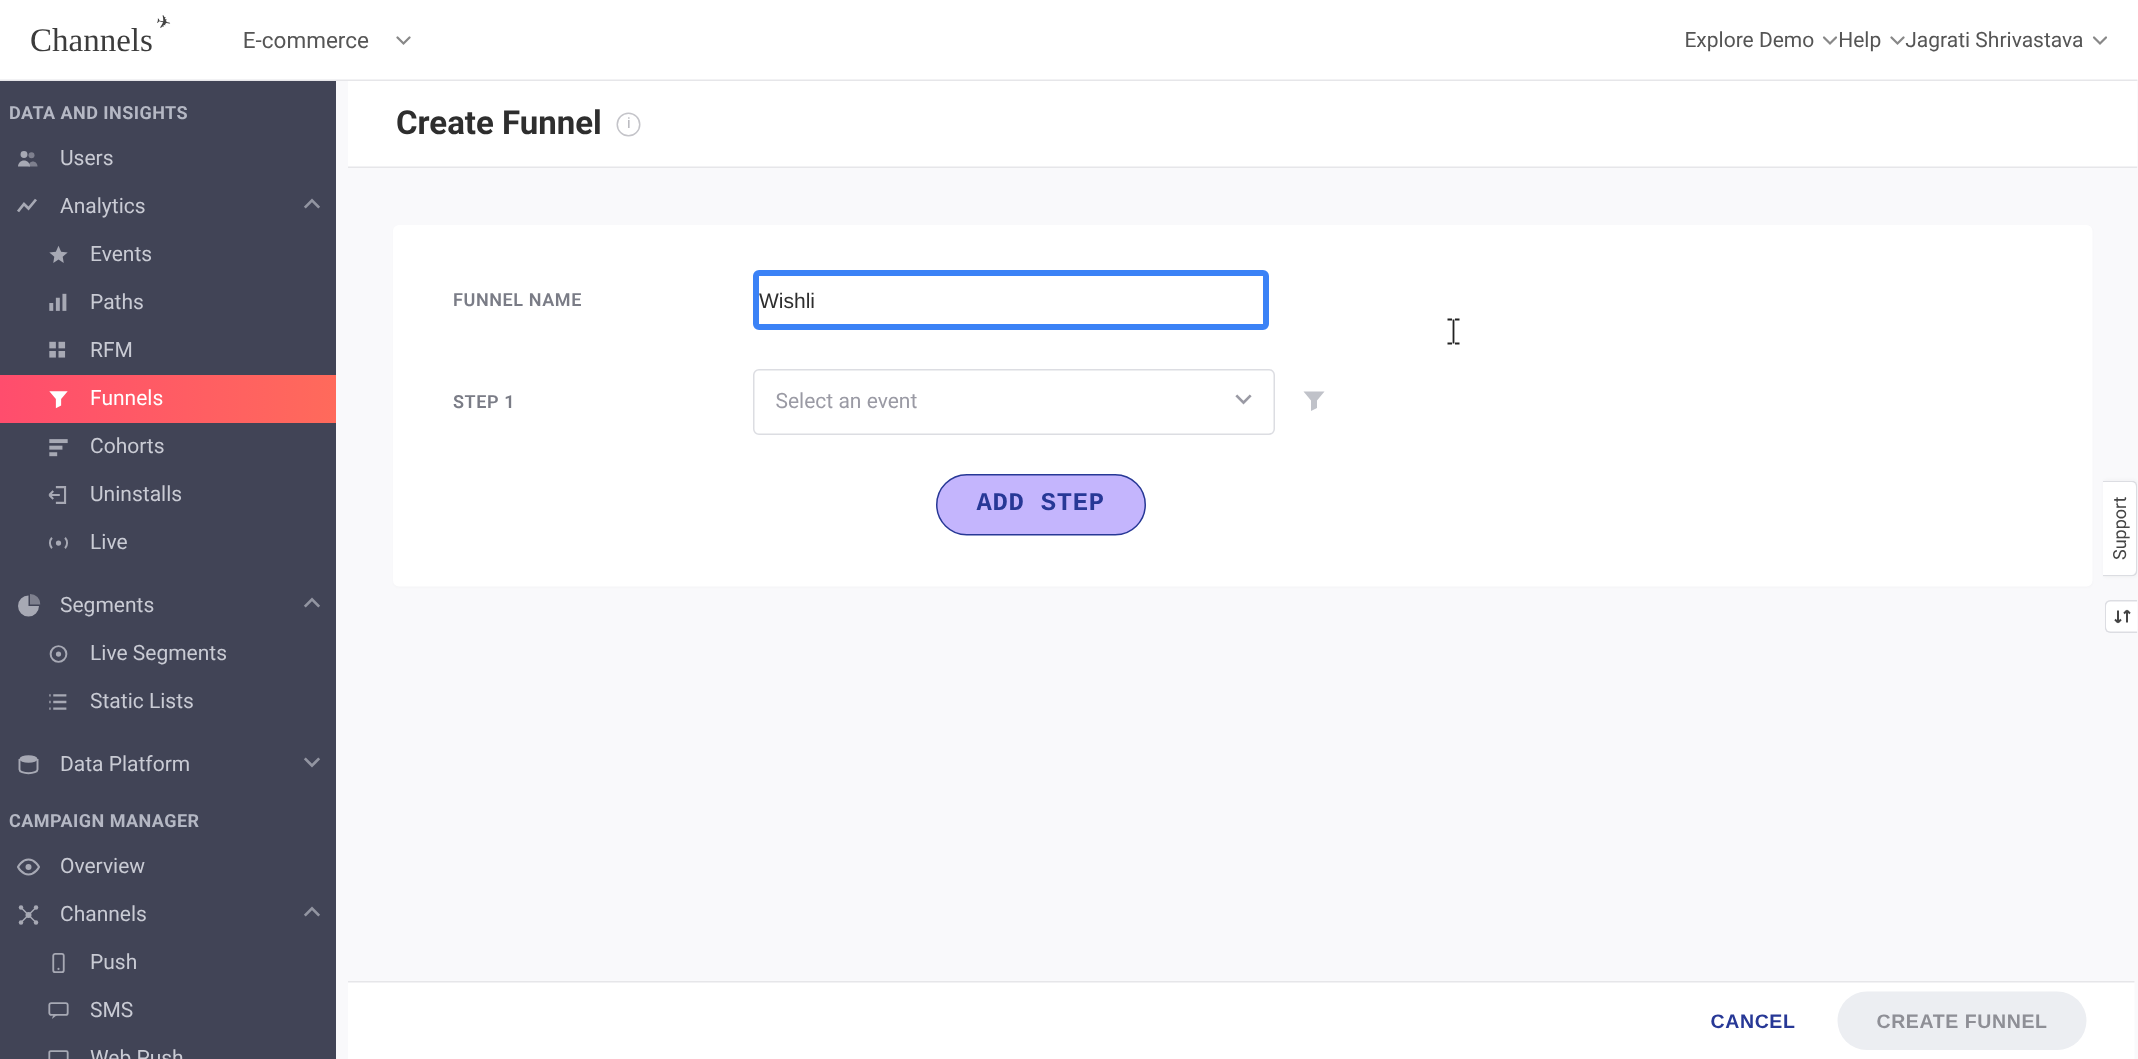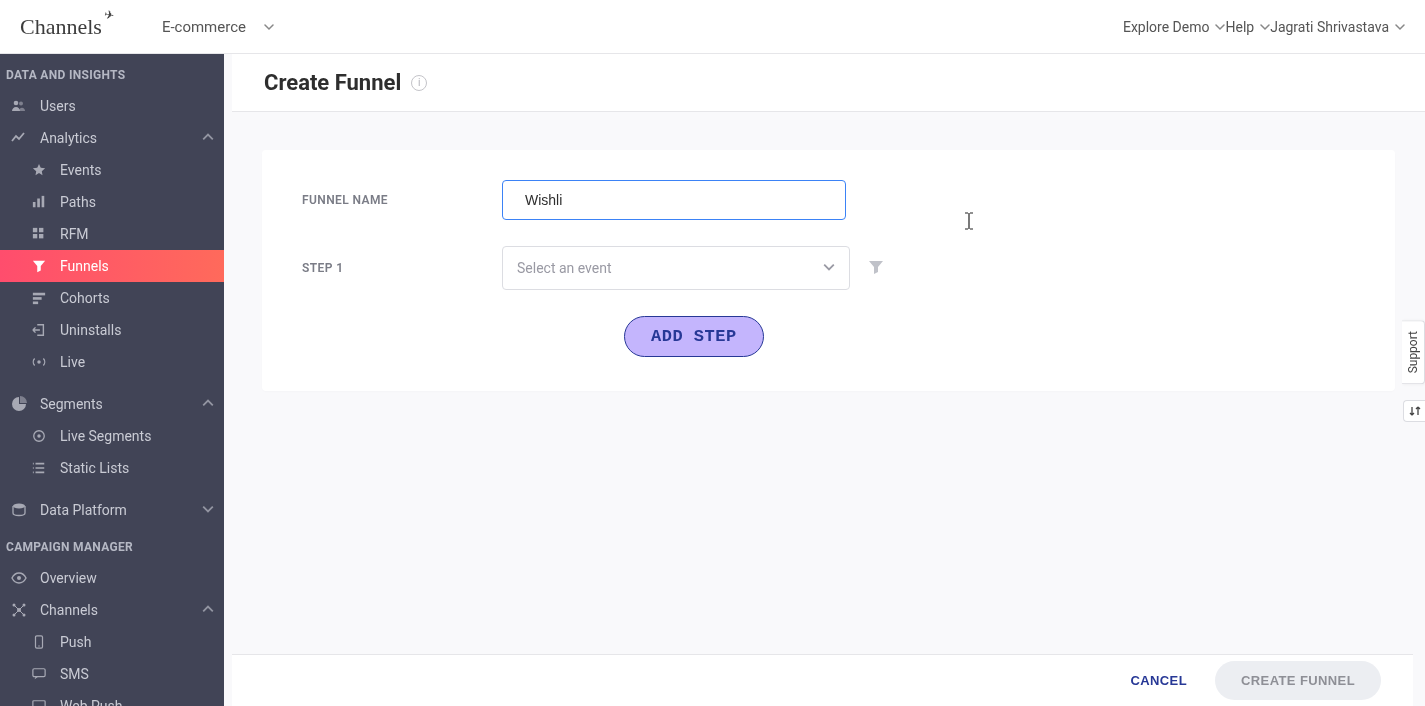--- a/index.html
+++ b/index.html
@@ -166,23 +166,23 @@
     text-align: left;
     font-size: 12px;
     font-weight: 600;
     color: #7a7c86;
     letter-spacing: 0.4px;
     padding-right: 22px;
   }
   .text-input {
     width: 344px;
     height: 40px;
-    border: 1px solid #3b82f6;
+    border: 4px solid #3b82f6;
     border-radius: 4px;
-    padding: 0 22px;
+    padding: 0 0;
     font-size: 14px;
     color: #2e2e2e;
     outline: none;
     position: relative;
   }
   .text-cursor {
     position: absolute;
     left: 660px;
     top: 32px;
     pointer-events: none;
@@ -222,21 +222,21 @@
     font-size: 17px;
     font-weight: 700;
     letter-spacing: 0.5px;
     cursor: pointer;
     font-family: Liberation Mono, monospace;
   }
 
   
   .footer {
     position: absolute;
-    left: 232px; right: 12px; bottom: 0;
+    left: 232px; right: 2px; bottom: 0;
     height: 52px;
     background: #fff;
     border-top: 1px solid #e6e6e9;
     display: flex;
     align-items: center;
     justify-content: flex-end;
     padding-right: 32px;
     gap: 28px;
   }
   .cancel-btn {

